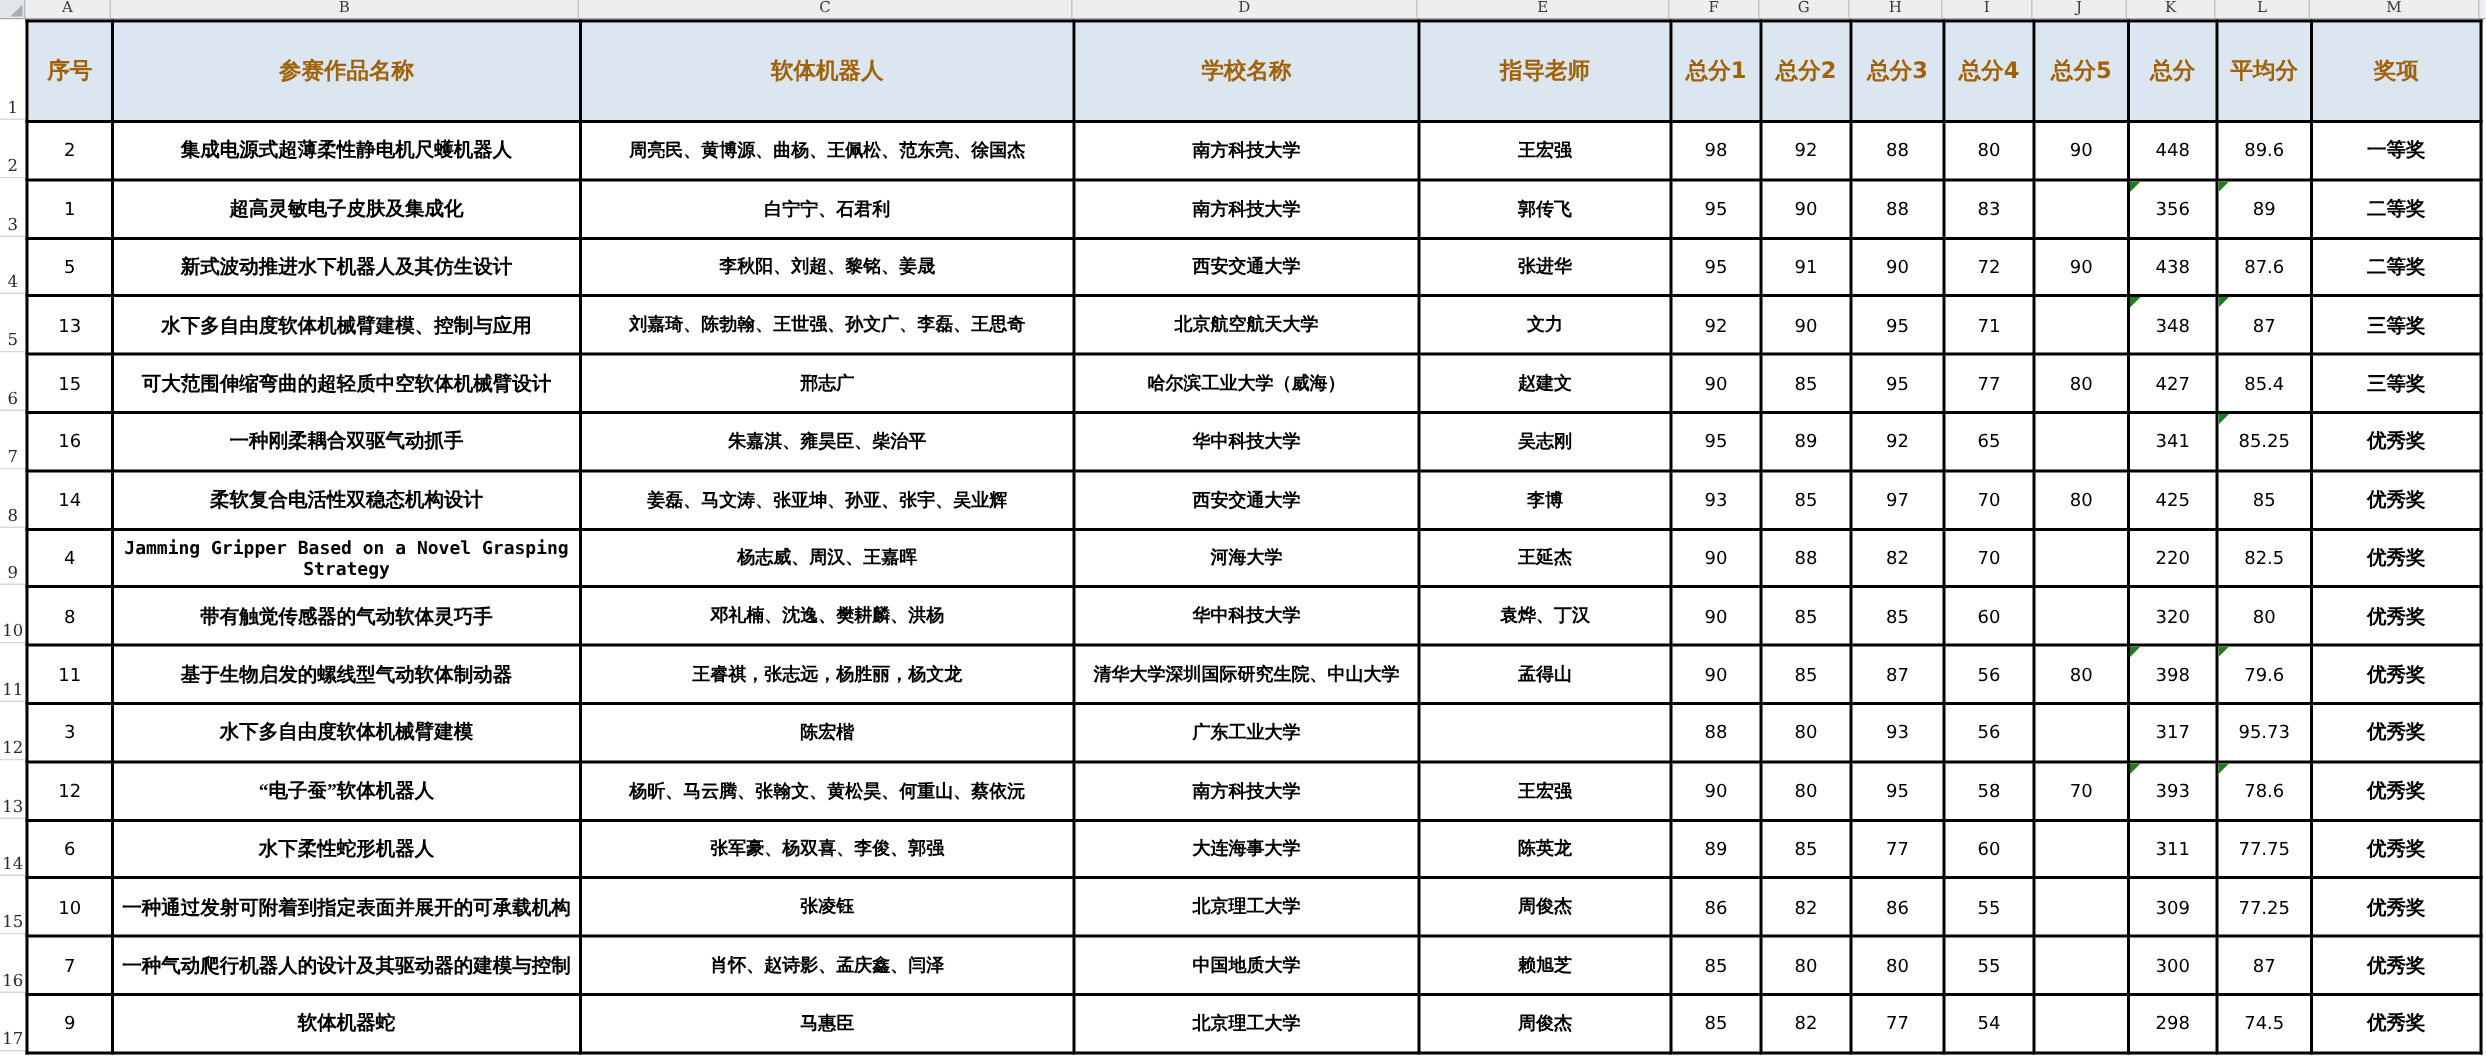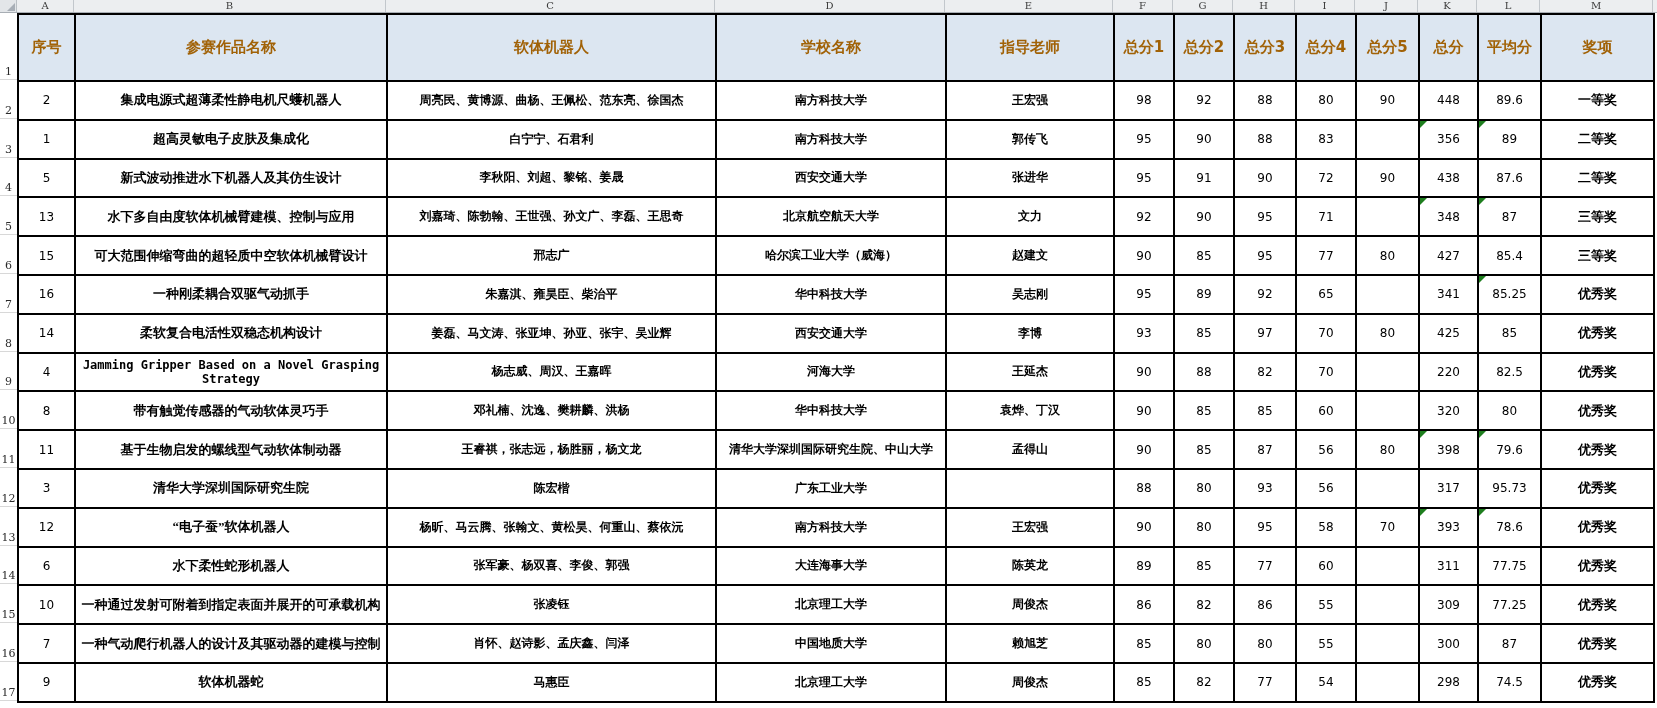--- a/index.html
+++ b/index.html
@@ -268,21 +268,21 @@
           <td class="c-num">85</td>
           <td class="c-num">87</td>
           <td class="c-num">56</td>
           <td class="c-num">80</td>
           <td class="c-num">398<span class="err-tri"></span></td>
           <td class="c-num">79.6<span class="err-tri"></span></td>
           <td class="c-award">优秀奖</td>
         </tr>
         <tr>
           <td class="c-num">3</td>
-          <td class="c-cnB">清华大学深圳国际研究生院</td>
+          <td class="c-cnB">水下多自由度软体机械臂建模</td>
           <td class="c-cn">陈宏楷</td>
           <td class="c-cn">广东工业大学</td>
           <td class="c-cn"></td>
           <td class="c-num">88</td>
           <td class="c-num">80</td>
           <td class="c-num">93</td>
           <td class="c-num">56</td>
           <td class="c-num"></td>
           <td class="c-num">317</td>
           <td class="c-num">95.73</td>

